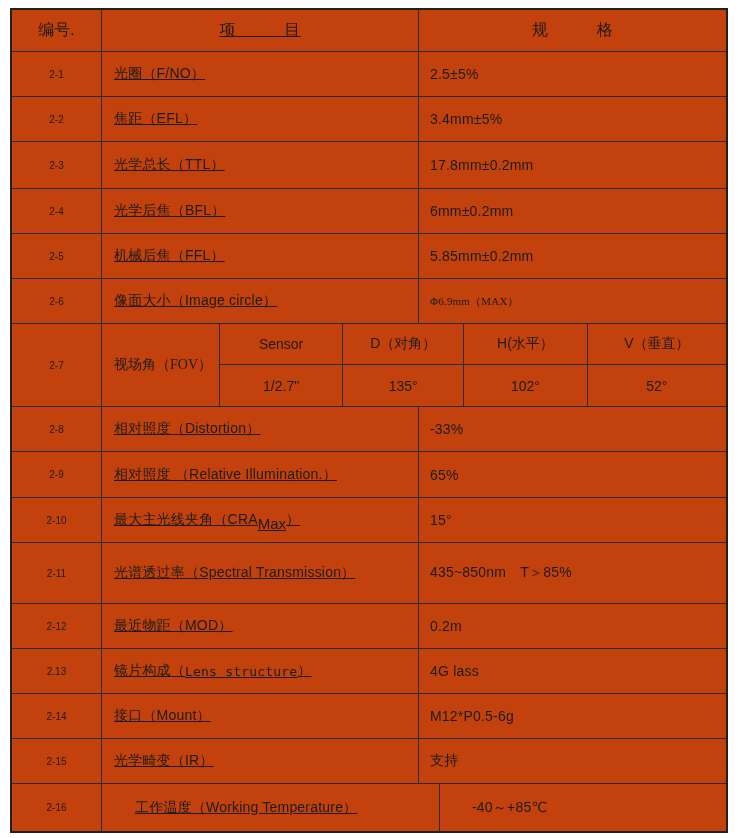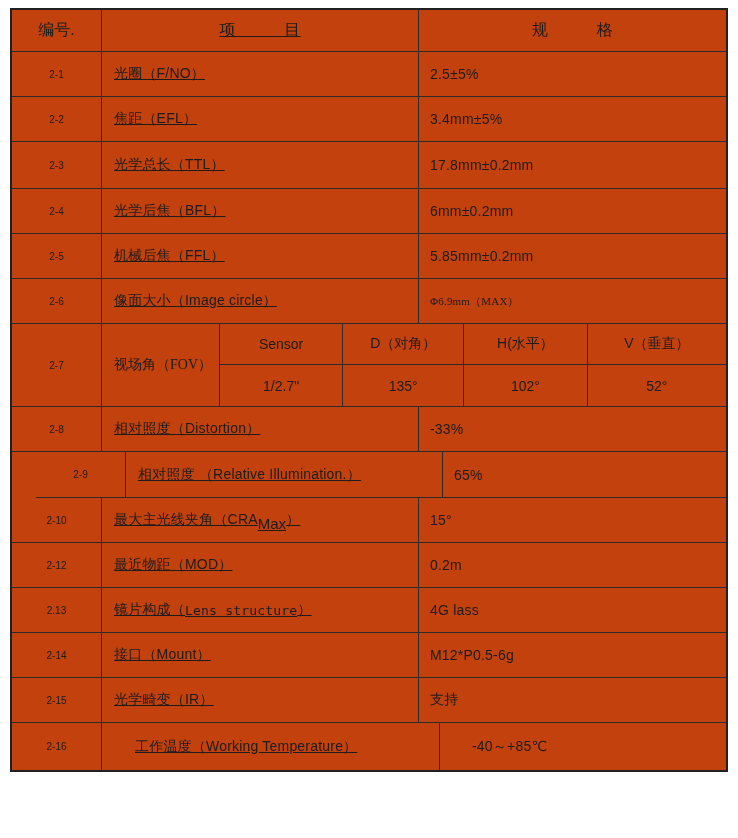--- a/index.html
+++ b/index.html
@@ -31,21 +31,21 @@
   }
   .c3 {
     flex:1; display:flex; align-items:center; padding-left:11px;
     font-size:14px; letter-spacing:0.2px;
   }
   .header-row { height:42px; }
   .header-row .c1, .header-row .c2, .header-row .c3 {
     font-size:16px; justify-content:center; padding-left:0;
   }
   .r-h47 { height:47px; }
-  .r-h46 { height:46px;margin-left:24px; }
+  .r-h46 { height:46px; }
   .r-h61 { height:61px; }
   .row-fov { height:83px; }
   .cfov {
     width:118px; flex:none; box-sizing:border-box;
     border-right:1px solid #2b2b2b;
     display:flex; align-items:center; padding-left:12px;
     font-size:14px;
     font-family:Liberation Serif, serif;
   }
   .subgrid {
@@ -141,20 +141,25 @@
   <div class="row">
     <div class="c1">2-10</div>
     <div class="c2">
         <span>最大主光线夹角（CRA</span>
         <span class="subscr">Max</span>
         <span>）</span>
       </div>
     <div class="c3">15°</div>
   </div>
 
+  <div class="row r-h61">
+    <div class="c1">2-11</div>
+    <div class="c2">光谱透过率（Spectral Transmission）</div>
+    <div class="c3">435~850nm　T＞85%</div>
+  </div>
 
   <div class="row">
     <div class="c1">2-12</div>
     <div class="c2">最近物距（MOD）</div>
     <div class="c3">0.2m</div>
   </div>
 
   <div class="row">
     <div class="c1">2.13</div>
     <div class="c2">

